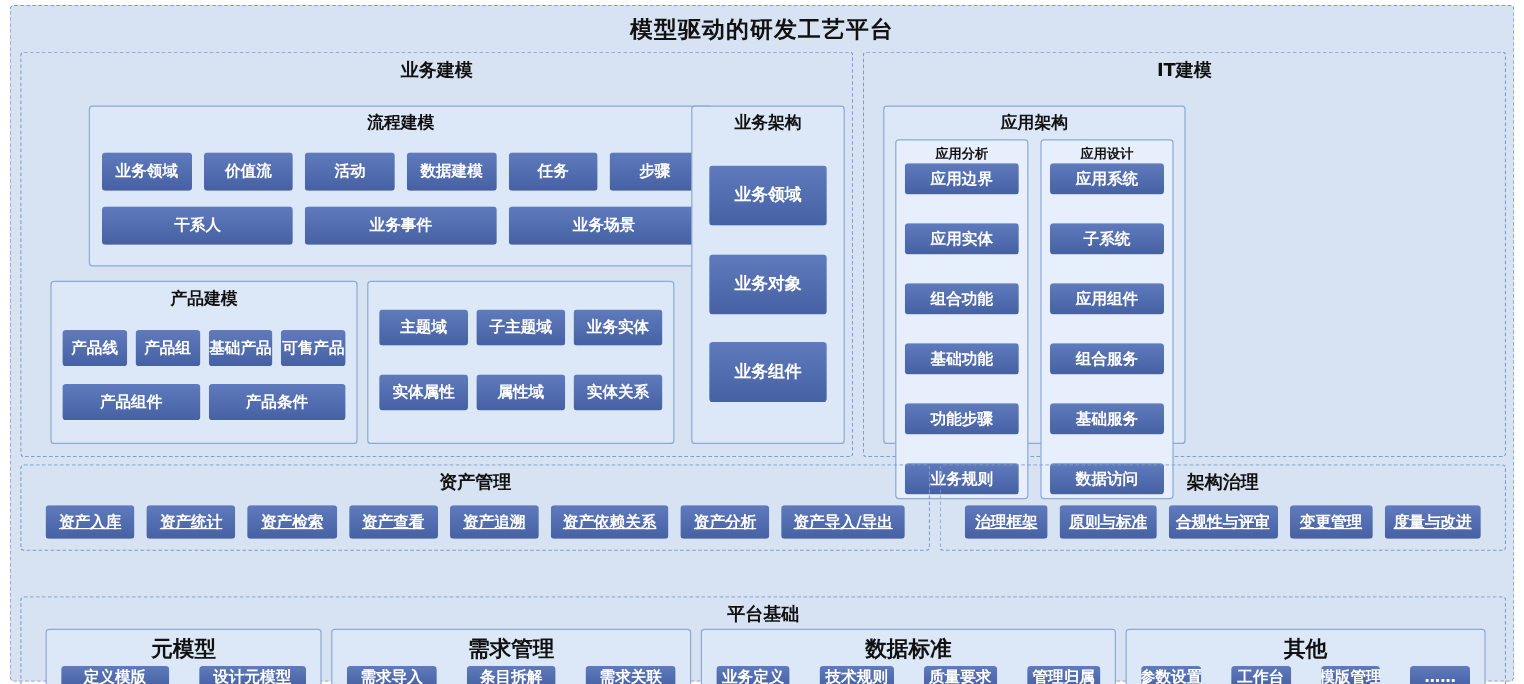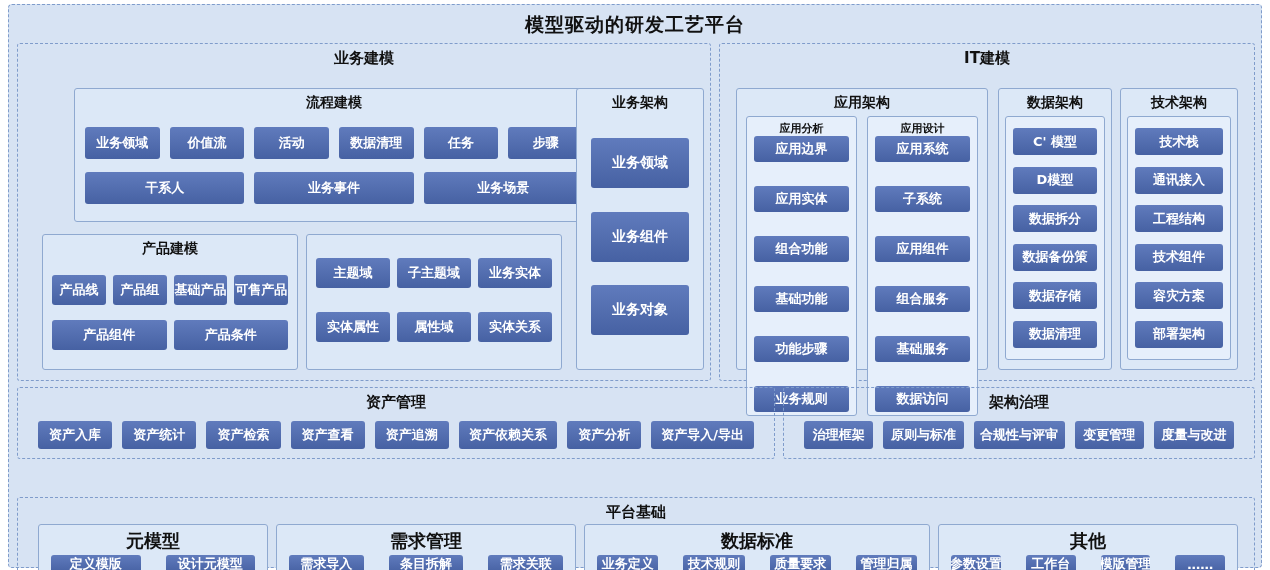--- a/index.html
+++ b/index.html
@@ -49,21 +49,21 @@
   .box-techarch { left:400px; top:44px; width:118px; height:282px; }
   .inner-panel { flex:1; margin:2px 6px 9px; background:#e6effb; border:1px solid #8fa9d0;
                  border-radius:3px; display:flex; flex-direction:column; justify-content:space-evenly;
                  padding:0 7px; }
   .inner-panel .node { height:27px; flex:0 0 auto; }
 
   
   .sec-asset { left:8px; top:382px; width:758px; height:72px; }
   .sec-gov   { left:774px; top:382px; width:472px; height:72px; }
   .strip-list { position:absolute; left:20px; right:20px; top:33px; height:28px; display:flex; gap:10px; }
-  .strip-list > .node { flex:1 1 auto; padding:0 13px; }
+  .strip-list > .node { flex:1 1 auto; padding:0 13px;text-decoration:underline; }
 
   
   .sec-platform { left:8px; top:460px; width:1238px; height:94px;margin-top:32px; }
   .pbox { position:absolute; top:26px; height:58px; background:var(--c-panel,#dce8f7);
           border:1px solid #8fa9d0; border-radius:3px; display:flex; flex-direction:column; }
   .pbox .box-title { font-size:18px; padding:4px 0 1px; }
   .pbox .row-list { flex:1; gap:25px; margin:1px 12px 8px; }
   .pbox-meta  { left:20px;  width:230px; }
   .pbox-req   { left:258px; width:300px; }
   .pbox-std   { left:566px; width:346px; }
@@ -80,38 +80,38 @@
     <section class="sec sec-business">
       <div class="sec-title">业务建模</div>
 
       <div class="box box-process">
         <div class="box-title">流程建模</div>
         <div class="box-body">
           <div class="row-list">
               <div class="node">业务领域</div>
               <div class="node">价值流</div>
               <div class="node">活动</div>
-              <div class="node">数据清理</div>
+              <div class="node">数据建模</div>
               <div class="node">任务</div>
               <div class="node">步骤</div>
             </div>
           <div class="row-list">
               <div class="node">干系人</div>
               <div class="node">业务事件</div>
               <div class="node">业务场景</div>
             </div>
         </div>
       </div>
 
       <div class="box box-bizarch">
         <div class="box-title">业务架构</div>
         <div class="col-list">
             <div class="node">业务领域</div>
+            <div class="node">业务对象</div>
             <div class="node">业务组件</div>
-            <div class="node">业务对象</div>
           </div>
       </div>
 
       <div class="box box-product">
         <div class="box-title">产品建模</div>
         <div class="box-body">
           <div class="row-list">
               <div class="node">产品线</div>
               <div class="node">产品组</div>
               <div class="node">基础产品</div>
@@ -164,43 +164,21 @@
                 <div class="node">子系统</div>
                 <div class="node">应用组件</div>
                 <div class="node">组合服务</div>
                 <div class="node">基础服务</div>
                 <div class="node">数据访问</div>
               </div>
           </div>
         </div>
       </div>
 
-      <div class="box box-dataarch">
-        <div class="box-title">数据架构</div>
-        <div class="inner-panel">
-            <div class="node">C' 模型</div>
-            <div class="node">D模型</div>
-            <div class="node">数据拆分</div>
-            <div class="node">数据备份策</div>
-            <div class="node">数据存储</div>
-            <div class="node">数据清理</div>
-          </div>
-      </div>
-
-      <div class="box box-techarch">
-        <div class="box-title">技术架构</div>
-        <div class="inner-panel">
-            <div class="node">技术栈</div>
-            <div class="node">通讯接入</div>
-            <div class="node">工程结构</div>
-            <div class="node">技术组件</div>
-            <div class="node">容灾方案</div>
-            <div class="node">部署架构</div>
-          </div>
-      </div>
+
     </section>
 
     <section class="sec sec-asset">
       <div class="sec-title">资产管理</div>
       <div class="strip-list">
           <div class="node">资产入库</div>
           <div class="node">资产统计</div>
           <div class="node">资产检索</div>
           <div class="node">资产查看</div>
           <div class="node">资产追溯</div>

